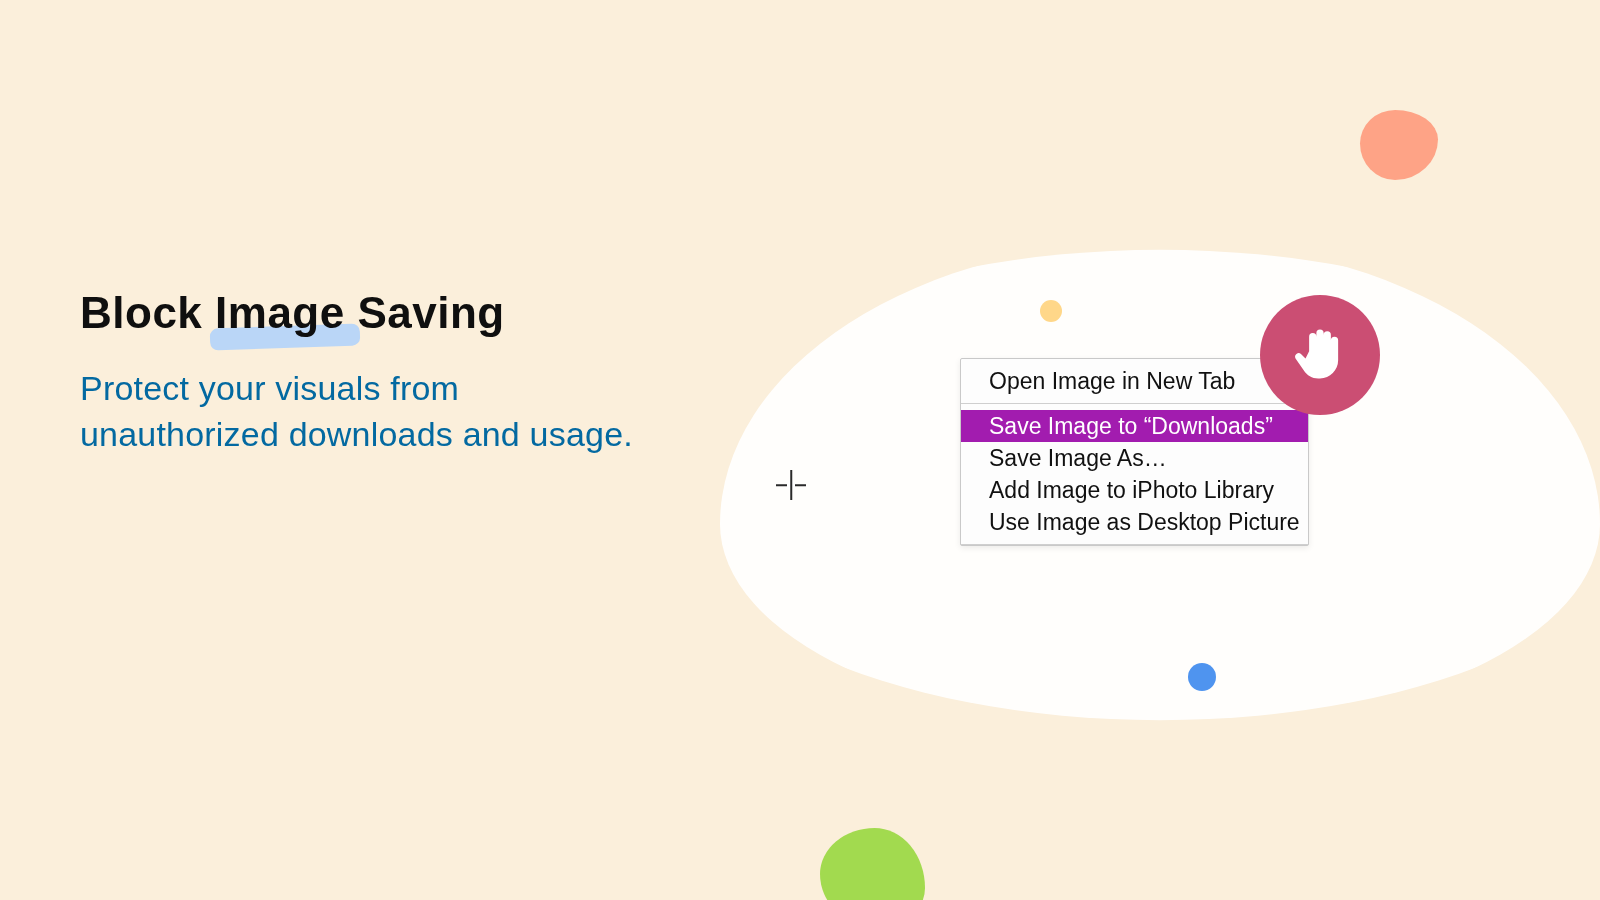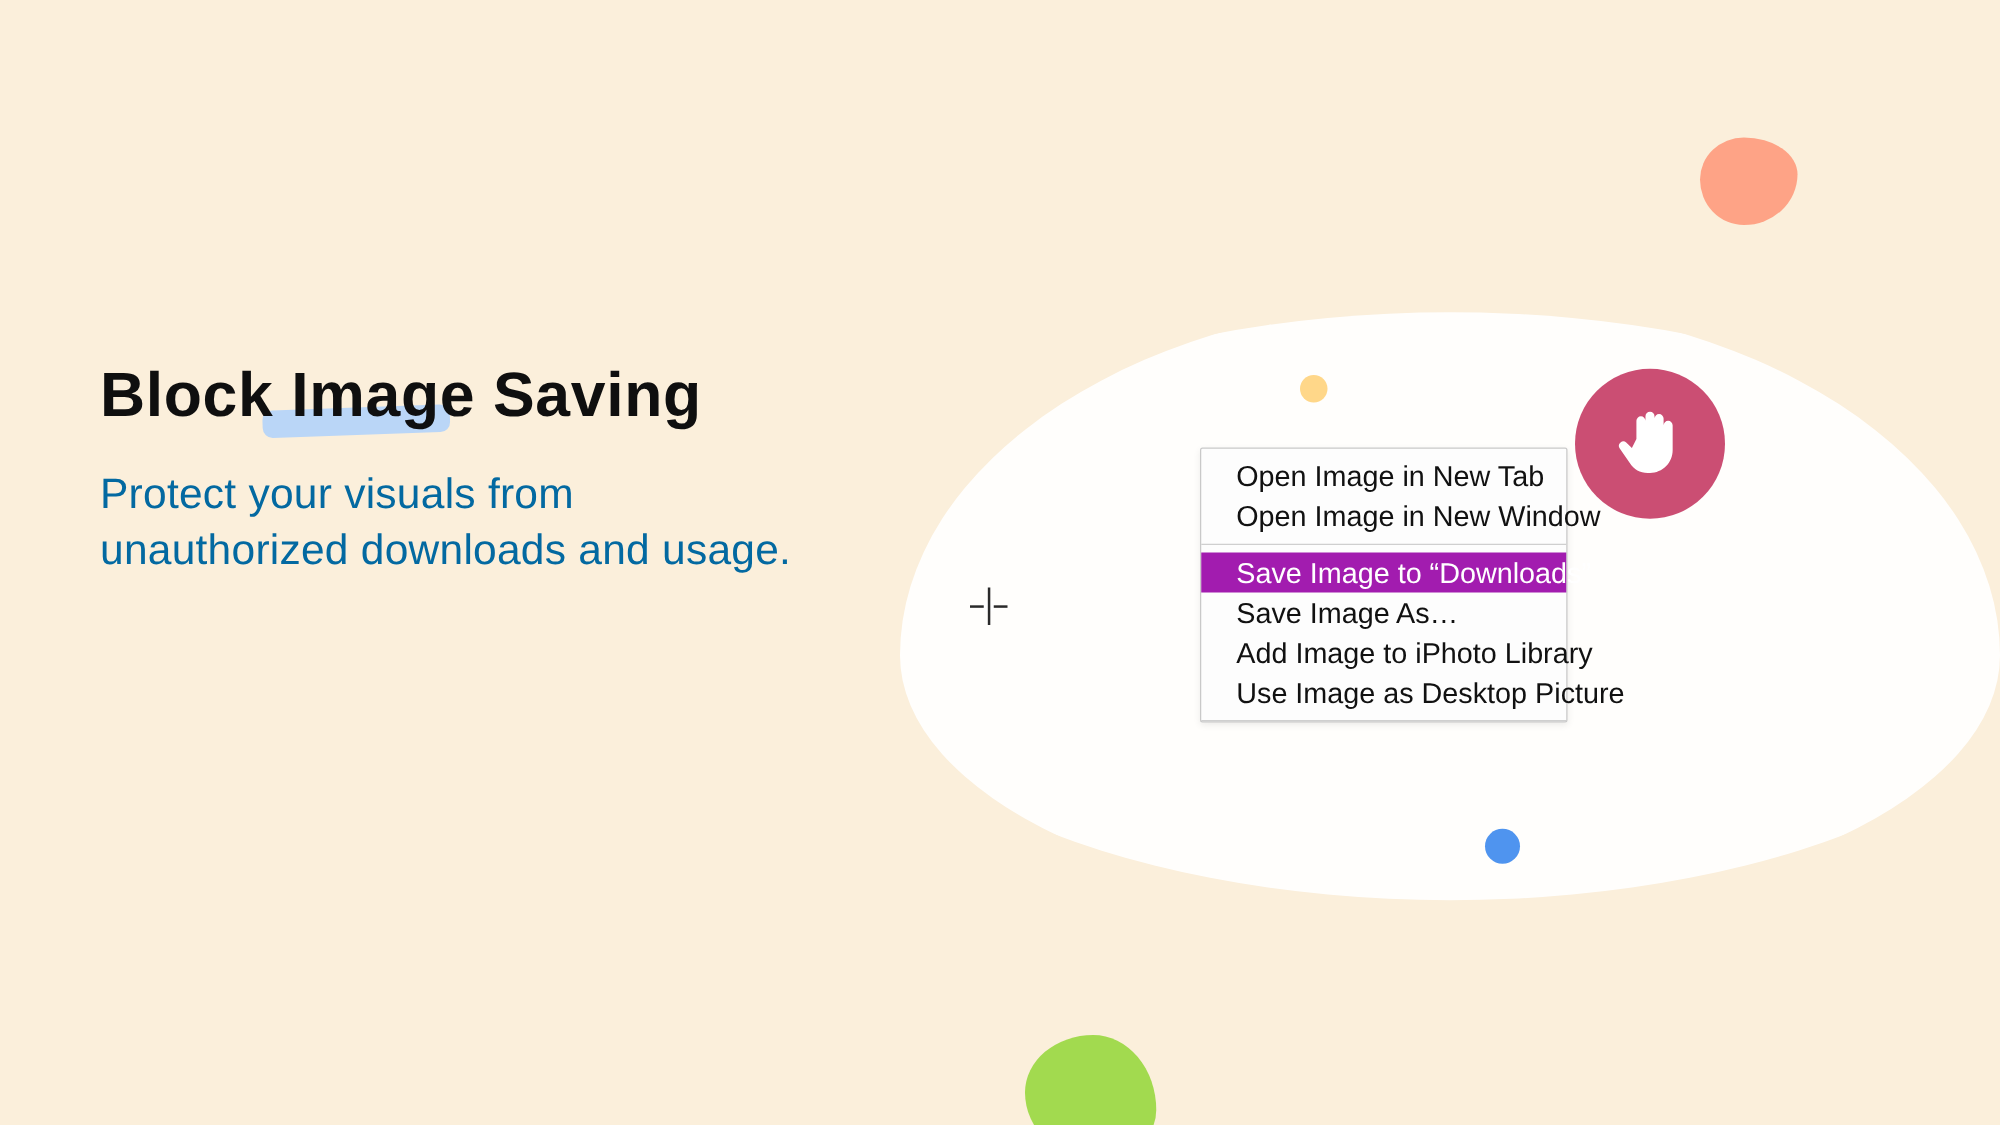--- a/index.html
+++ b/index.html
@@ -25,21 +25,21 @@
     width: 150px;
     height: 22px;
     background: #bad6f7;
     border-radius: 8px;
     transform: rotate(-2deg);
     z-index: 0;
   }
   h1.page-title {
     position: relative;
     z-index: 1;
-    font-size: 50px;
+    font-size: 44px;
     font-weight: 800;
     letter-spacing: 0.5px;
     color: #0f0f0f;
     line-height: 1.05;
   }
   p.page-sub {
     margin-top: 30px;
     font-size: 34px;
     line-height: 1.35;
     font-weight: 300;
@@ -123,21 +123,21 @@
     background: #cb4e73;
     display: flex; align-items: center; justify-content: center;
     z-index: 5;
   }
   .stop-badge svg { width: 58px; height: 58px; }
 
   
   .context-menu {
     position: absolute;
     left: 960px; top: 358px;
-    width: 294px;
+    width: 349px;
     background: #fdfdfd;
     border: 1px solid #c9c9c9;
     border-radius: 2px;
     font-family: "Lucida Grande", "Helvetica Neue", Helvetica, Arial, sans-serif;
     font-size: 23px;
     color: #111;
     box-shadow: 0 2px 6px rgba(0,0,0,0.08);
     z-index: 3;
   }
   .context-menu .group { padding: 6px 0; }
@@ -171,21 +171,20 @@
 <div class="dot-yellow"></div>
 <div class="dot-blue"></div>
 
 <div class="crosshair">
   <span class="gap"></span>
 </div>
 
 <div class="context-menu">
   <div class="group">
     <div class="item">Open Image in New Tab</div>
-    <div class="item">Open Image in New Window</div>
   </div>
   <div class="sep"></div>
   <div class="group">
     <div class="item highlight">Save Image to “Downloads”</div>
     <div class="item">Save Image As…</div>
     <div class="item">Add Image to iPhoto Library</div>
     <div class="item">Use Image as Desktop Picture</div>
   </div>
   <div class="sep"></div>
 </div>

